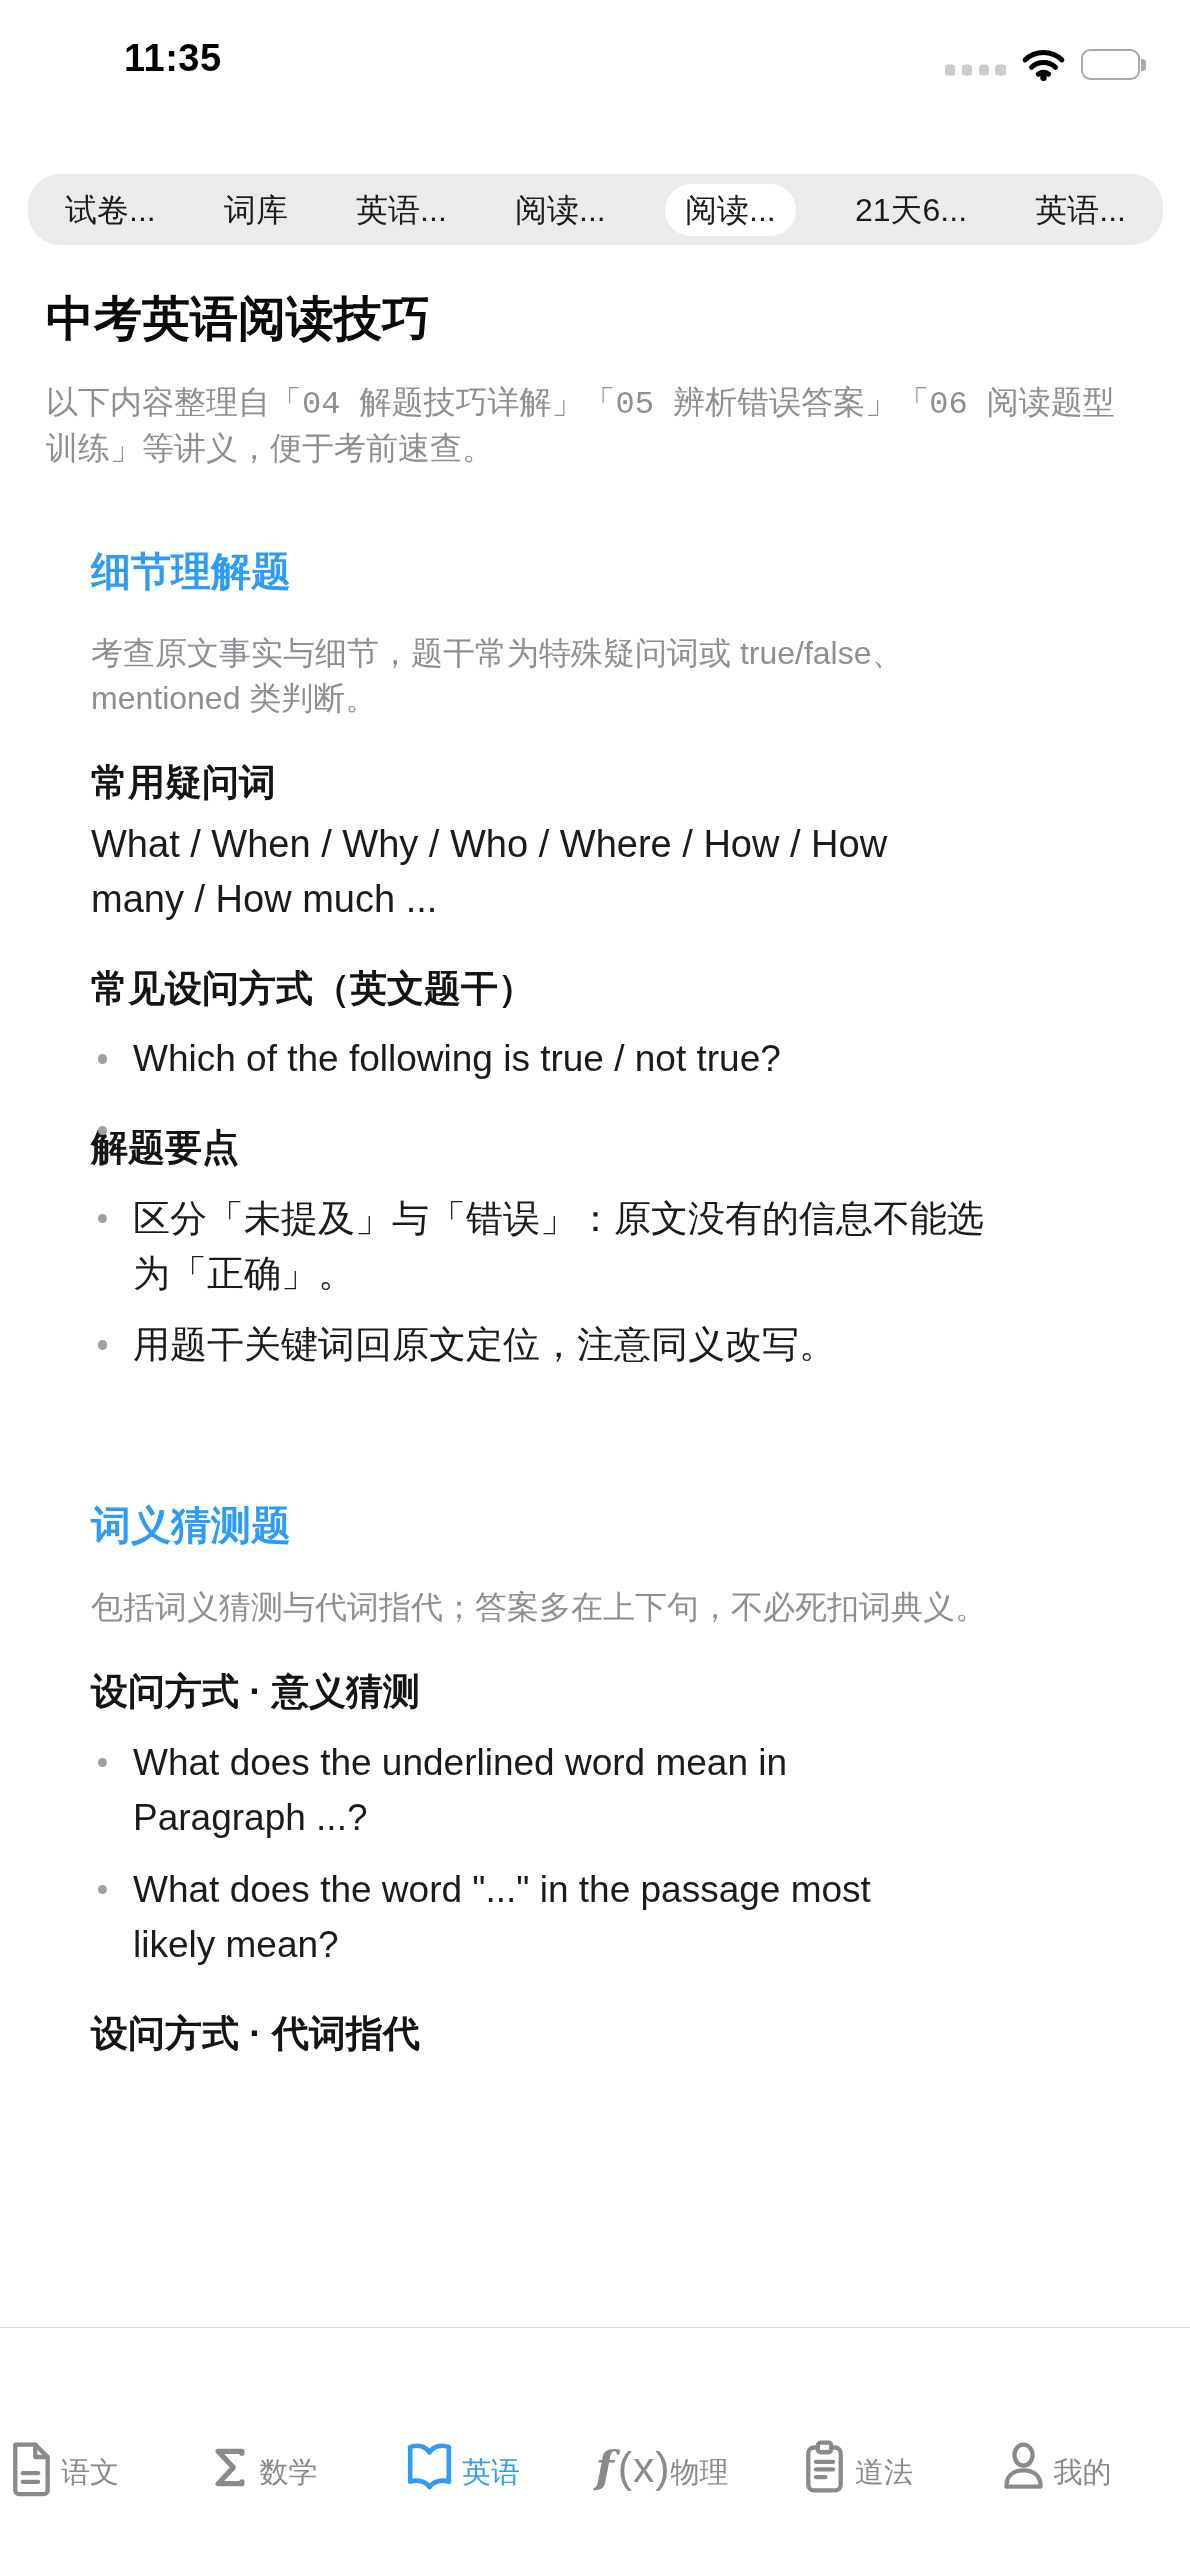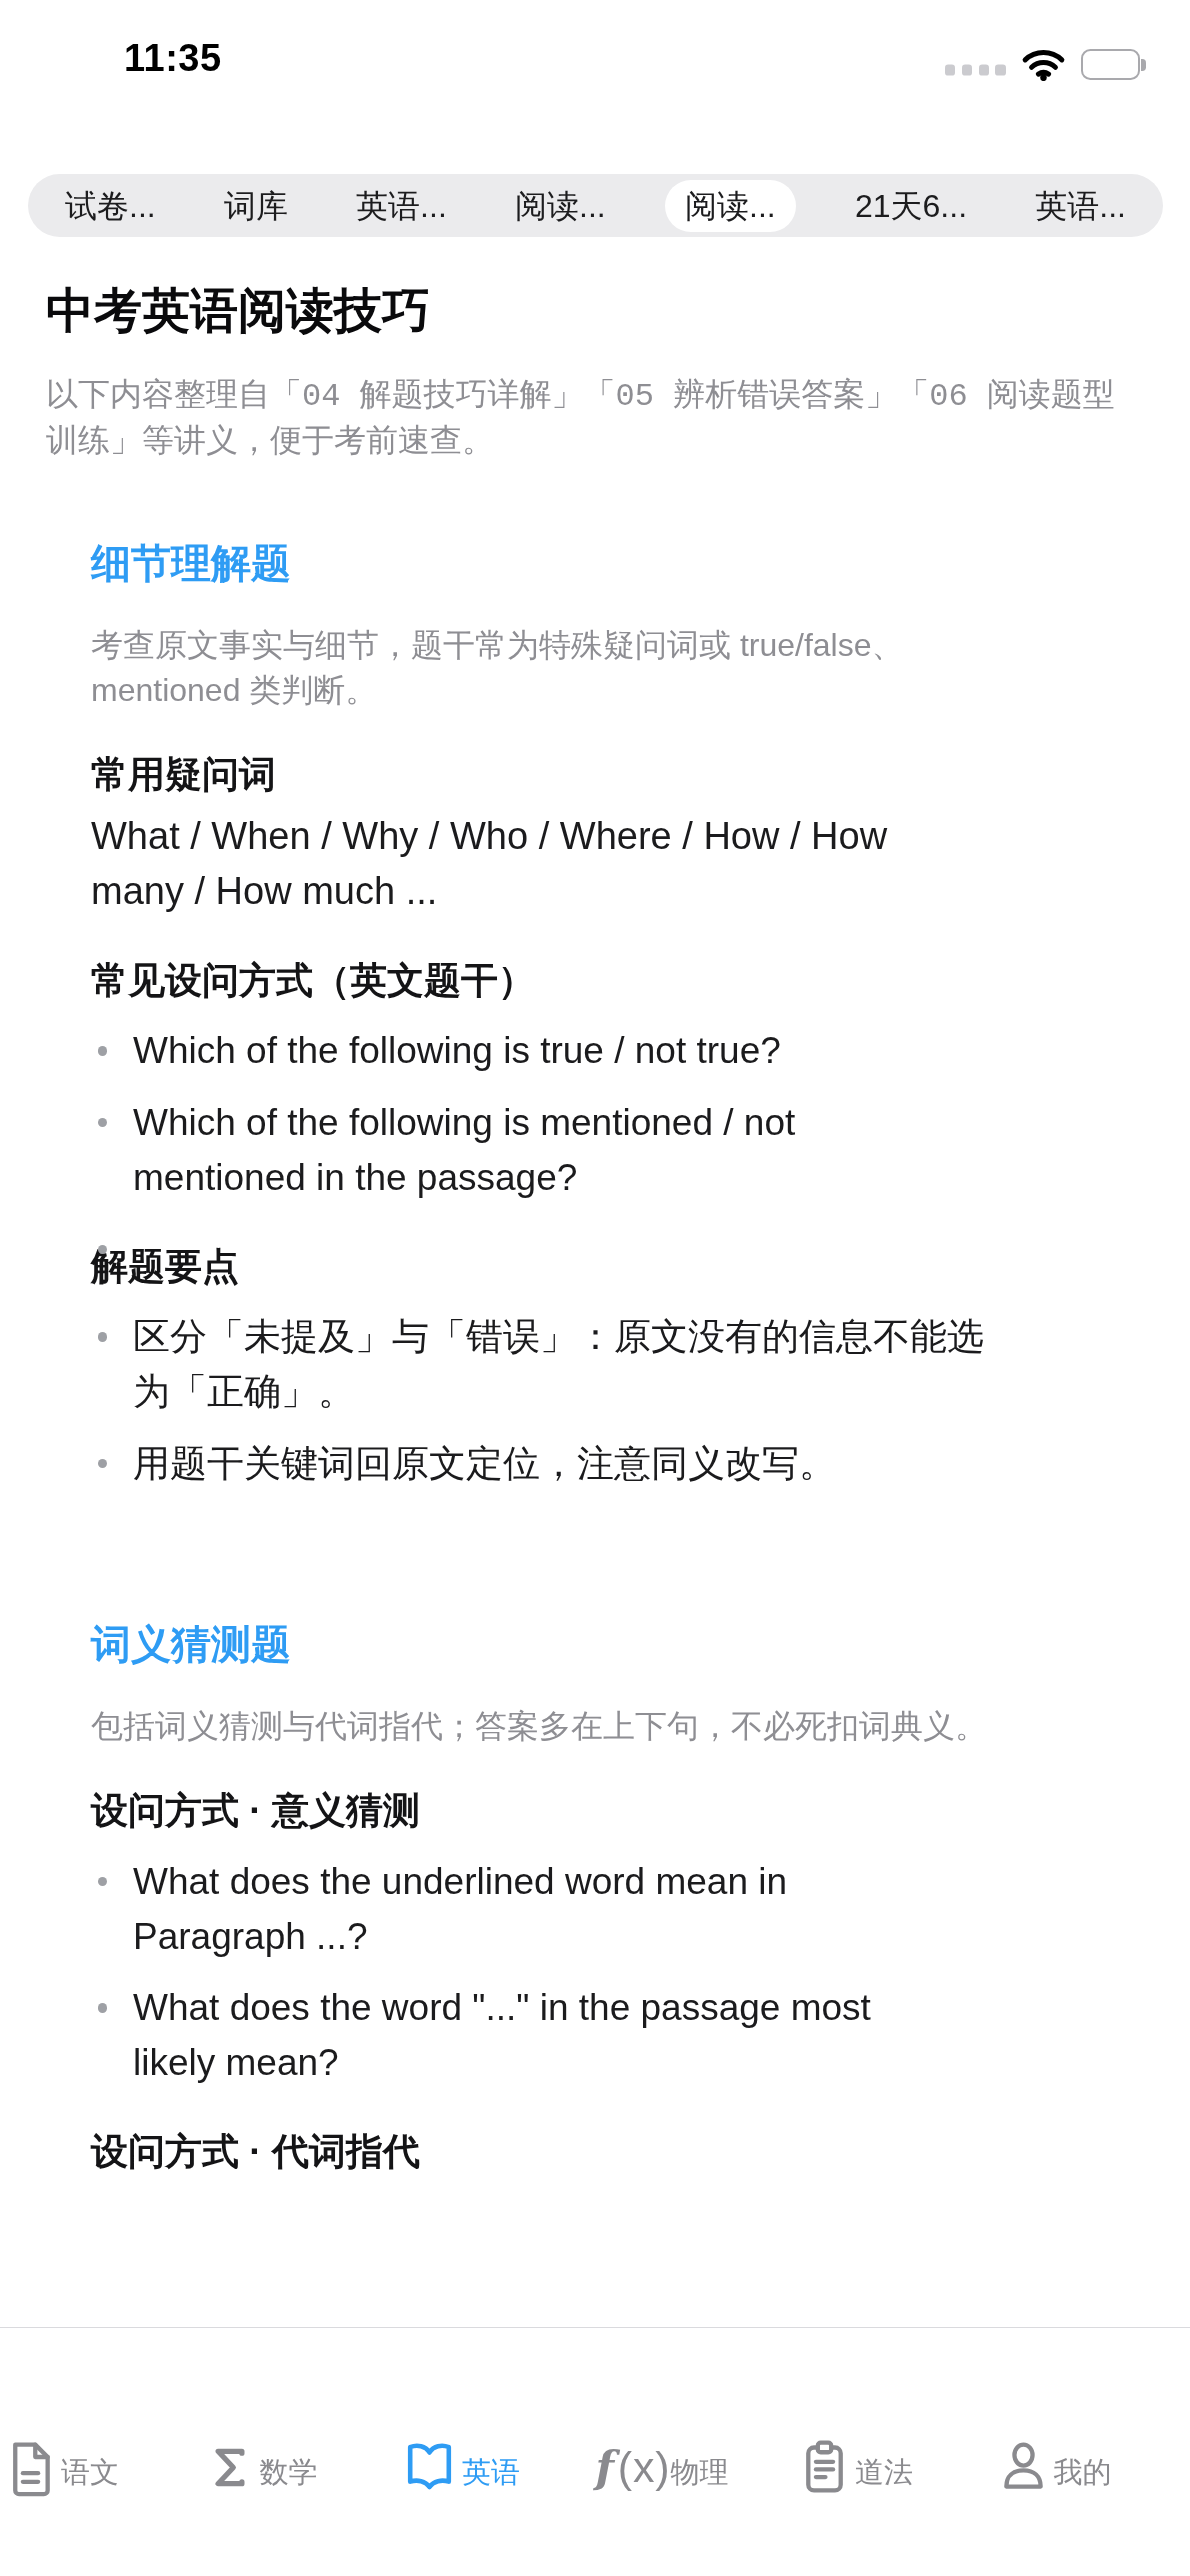--- a/index.html
+++ b/index.html
@@ -45,21 +45,21 @@
   }
   .battery-fill { width:100%; height:100%; background:#000; border-radius:4.6px; }
   .battery-nub {
     width:4.6px; height:12px; background:#a9a9ad;
     border-radius:0 3.7px 3.7px 0; margin-left:1.9px;
   }
 
   
   .pill-bar {
     margin:81px 28px 0;
-    height:63px; border-radius:32px;
+    height:71px; border-radius:32px;
     background:#ebebed;
     display:flex; align-items:center; justify-content:space-between;
     padding:0 37px;
   }
   .pill-item {
     font-size:32px; color:#1c1c1e; white-space:nowrap;
     line-height:52px;
   }
   .pill-item.selected {
     background:#ffffff; border-radius:26px; padding:0 20.4px;
@@ -181,22 +181,20 @@
           <section class="section">
             <h2 class="section-heading" style="color: rgb(46, 156, 244);">细节理解题</h2>
             <p class="section-desc">考查原文事实与细节，题干常为特殊疑问词或 true/false、
 mentioned 类判断。</p>
             <h3 class="sub-heading">常用疑问词</h3>
             <p class="para">What / When / Why / Who / Where / How / How
 many / How much ...</p>
             <h3 class="sub-heading">常见设问方式（英文题干）</h3>
             <ul class="bullets">
               <li><span class="bullet-dot"></span><span class="li-text">Which of the following is true / not true?</span></li>
-              <li><span class="bullet-dot"></span><span class="li-text">Which of the following is mentioned / not
-mentioned in the passage?</span></li>
               <li><span class="bullet-dot"></span></li>
             </ul>
             <h3 class="sub-heading">解题要点</h3>
             <ul class="bullets">
               <li><span class="bullet-dot"></span><span class="li-text">区分「未提及」与「错误」：原文没有的信息不能选
 为「正确」。</span></li>
               <li><span class="bullet-dot"></span><span class="li-text">用题干关键词回原文定位，注意同义改写。</span></li>
             </ul>
           </section>
           <section class="section">

